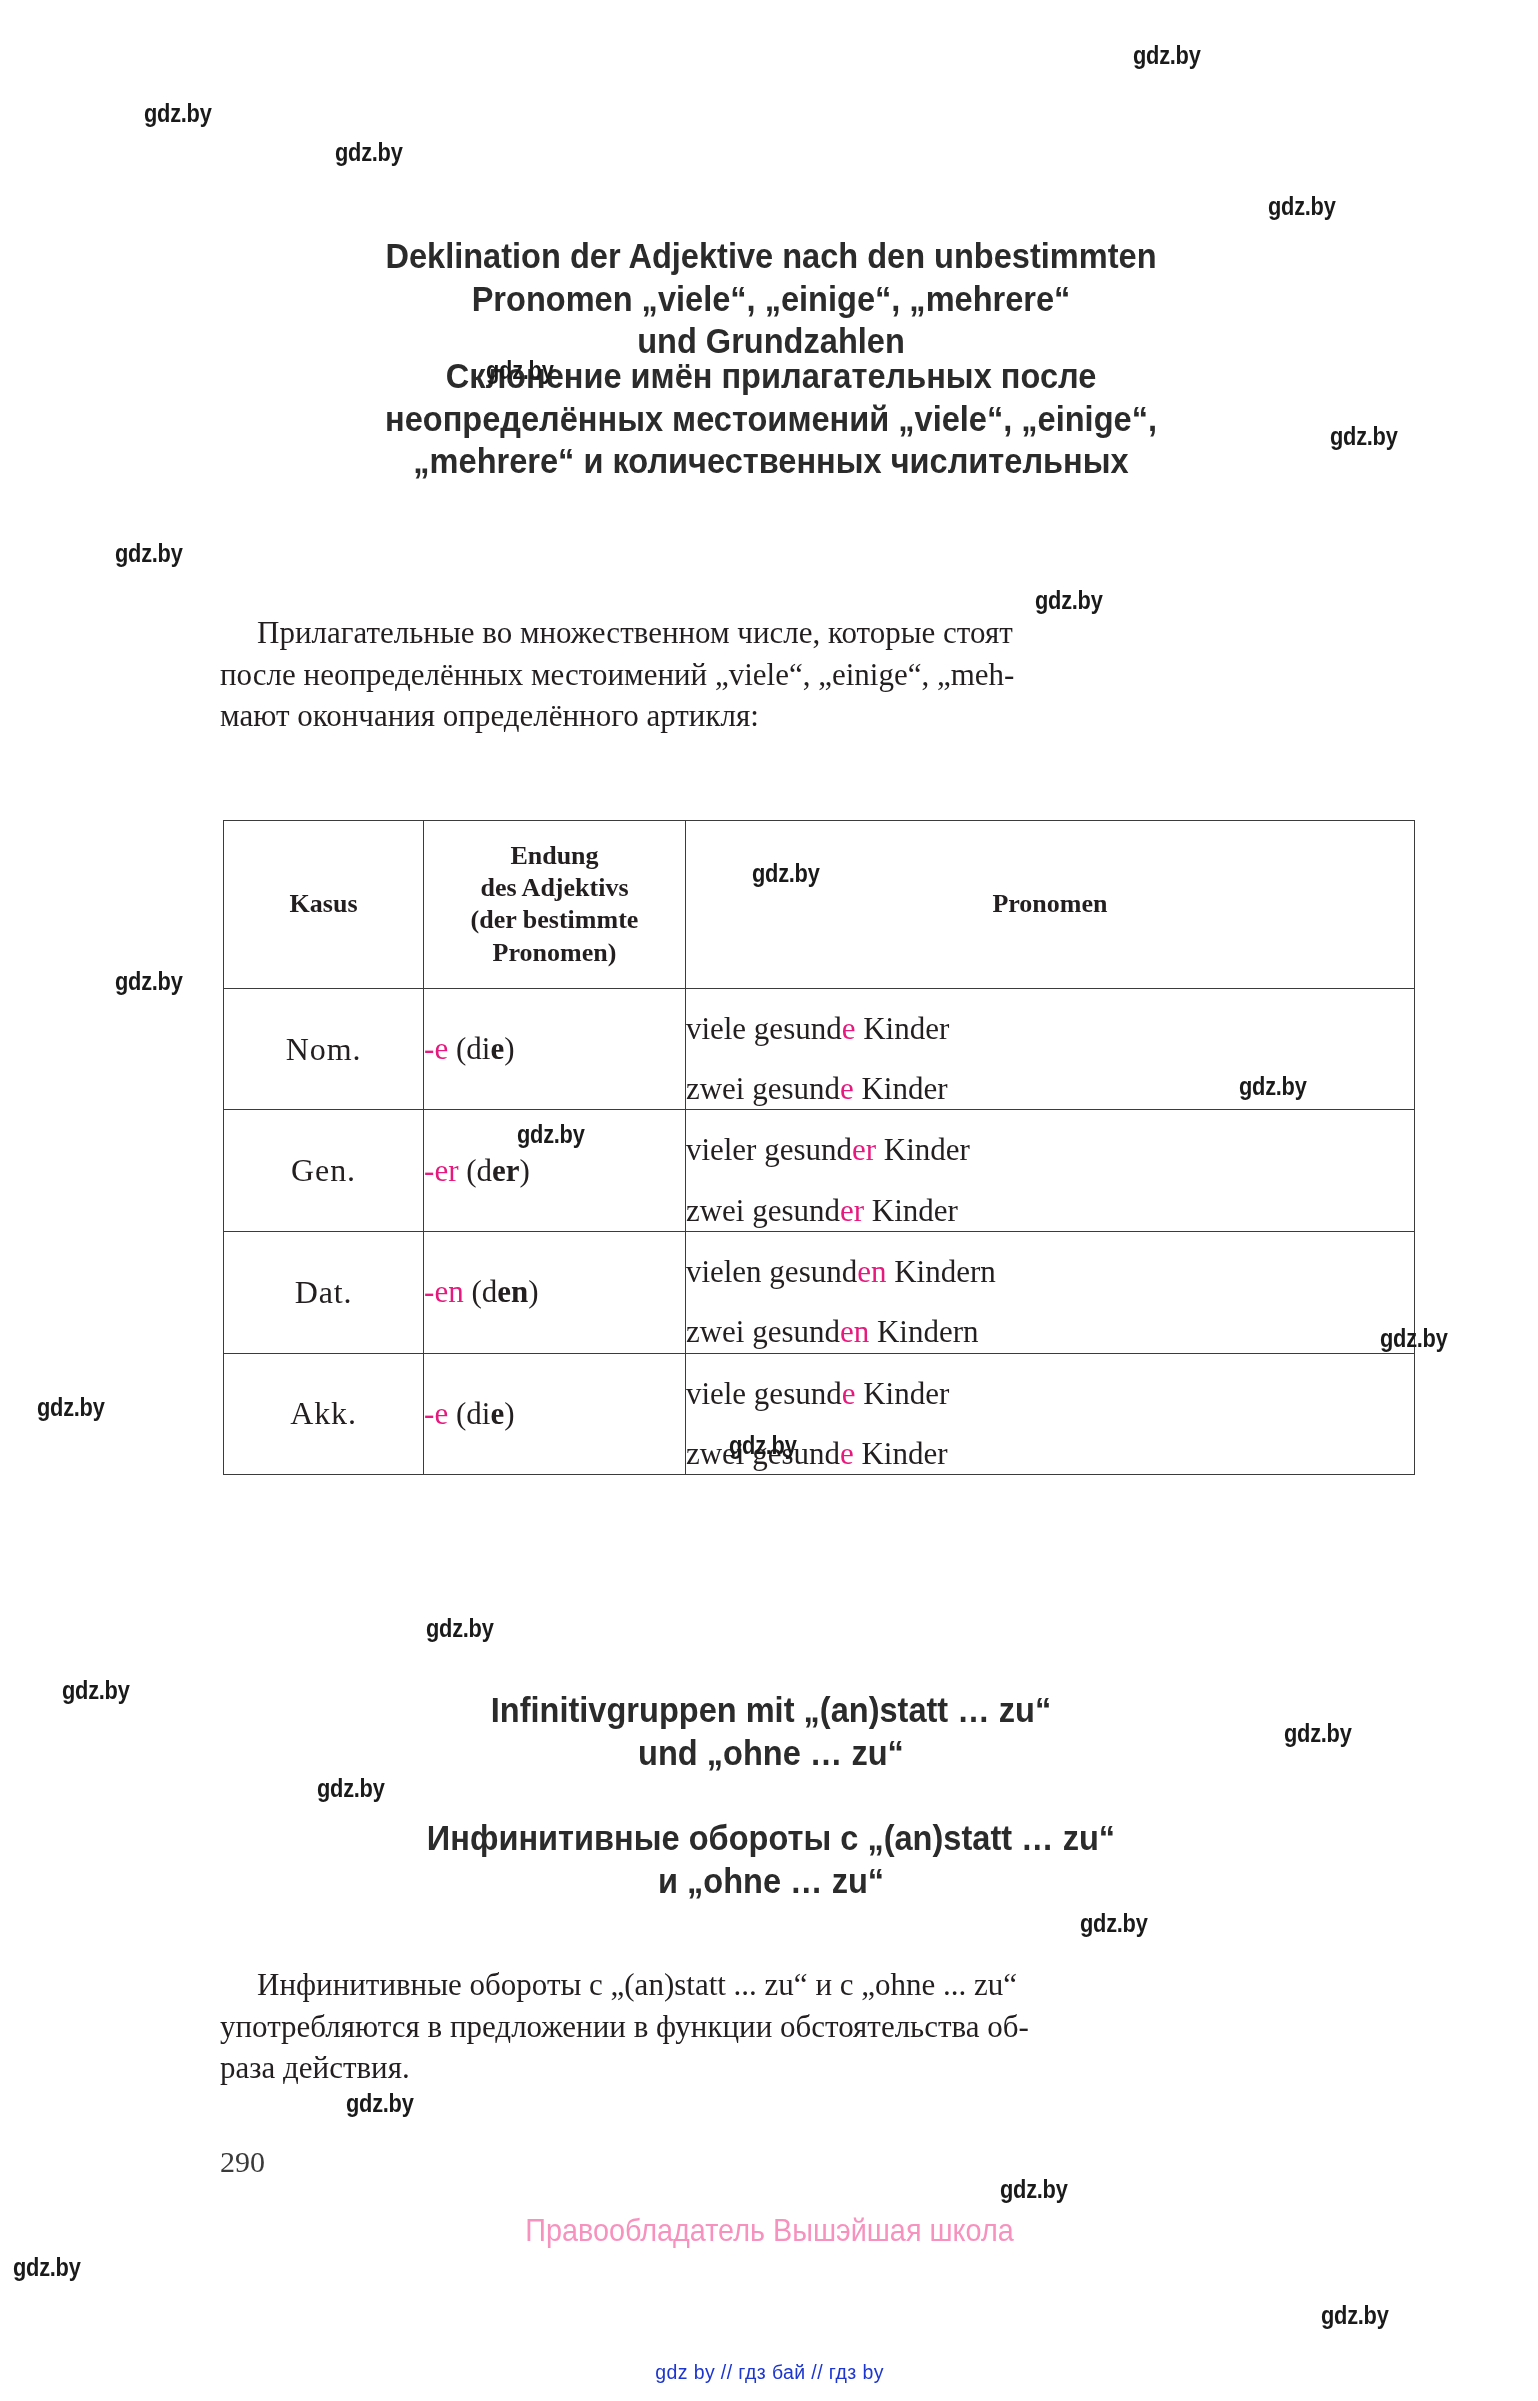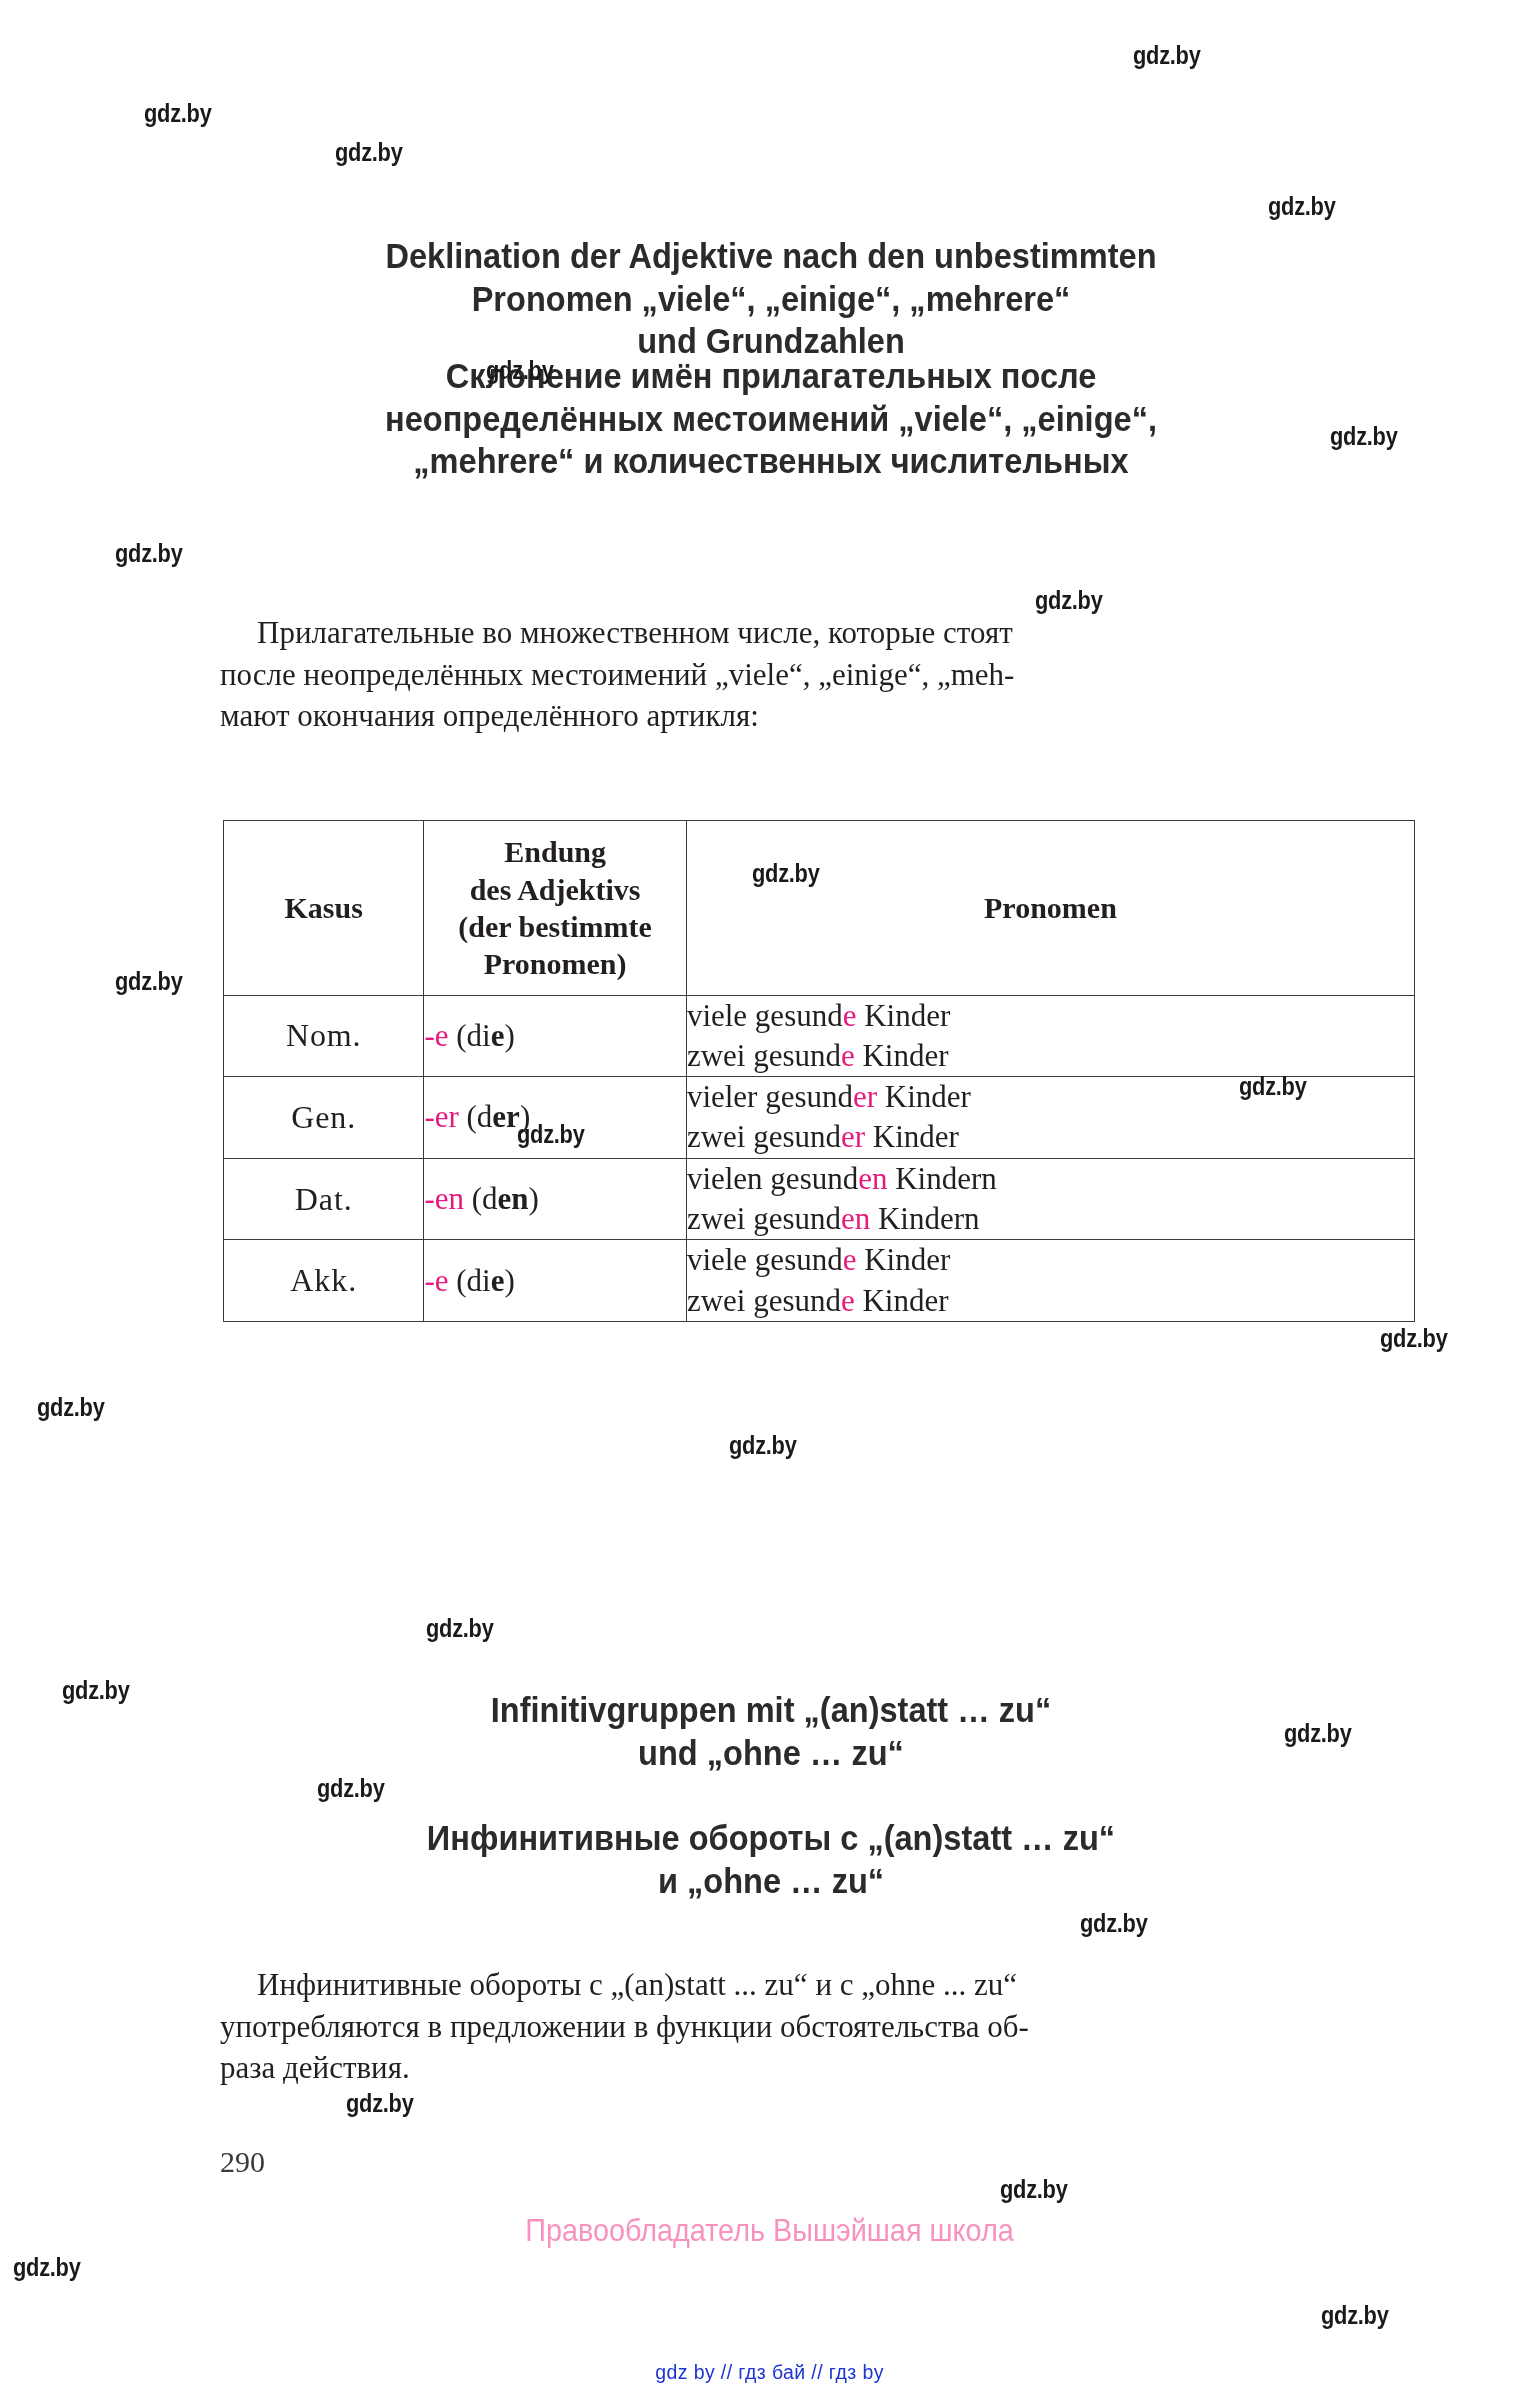--- a/index.html
+++ b/index.html
@@ -98,21 +98,21 @@
   }
   #decl-table td, #decl-table th {
     border: 1.8px solid #3b3b3b;
     padding: 0;
     vertical-align: middle;
     color: #231f20;
   }
   #decl-table thead th {
     font-family: "Liberation Serif", "DejaVu Serif", serif;
     font-weight: 700;
-    font-size: 30px;
+    font-size: 26px;
     line-height: 1.24;
     text-align: center;
     padding: 12.4px 5.3px;
   }
   th.col-kasus   { width: 195px; height: 142px; }
   th.col-endung  { width: 257px; }
   th.col-beispiel{ width: 740px; }
 
   td.cell-kasus {
     font-size: 32px;
@@ -126,21 +126,21 @@
     padding: 5.3px 8.9px 5.3px 23px;
     text-align: left;
     white-space: nowrap;
   }
   td.cell-beispiel {
     font-size: 31px;
     padding: 7px 8.9px 7px 30px;
     line-height: 1.30;
   }
   .pink { color: #e6197e; }
-  .ex-line { white-space: nowrap; }
+  .ex-line { white-space: nowrap; margin-top: 20px; }
 
   
   #page-number {
     position: absolute;
     left: 220px;
     top: 2145px;
     font-size: 30px;
     color: #3a3a3a;
     font-family: "Liberation Serif", "DejaVu Serif", serif;
     z-index: 4;

